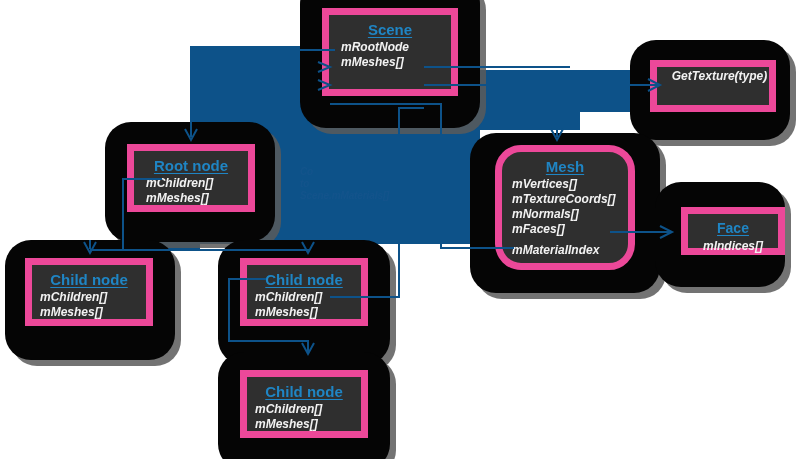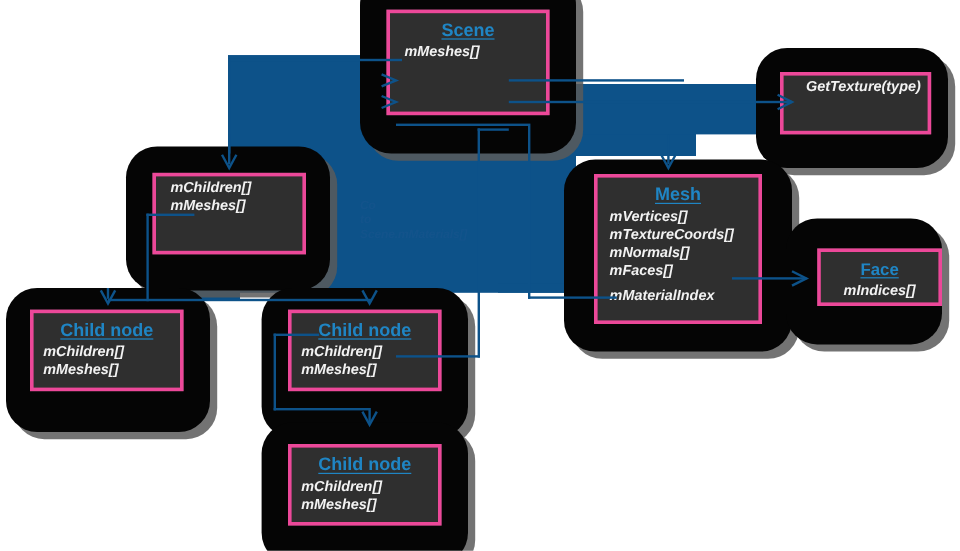--- a/index.html
+++ b/index.html
@@ -11,21 +11,21 @@
 
   
   .annot{position:absolute;z-index:3;color:#0d4f86;font-style:italic;font-weight:bold;
          font-size:9.5px;line-height:11px;letter-spacing:-0.1px;white-space:pre-line;}
   .annot.main{left:311px;top:104px;}
   .annot.ghost{left:300px;top:166px;color:#14548c;opacity:.92;font-size:10px;line-height:12px;}
 
   
   .card{position:absolute;z-index:4;background:#050505;border-radius:26px;
         box-shadow:6px 6px 0 0 rgba(90,90,90,.85);}
-  .inner{position:absolute;background:#2f2f2f;border:3px solid #ec4899;box-sizing:border-box;}
+  .inner{position:absolute;background:#2f2f2f;border:7px solid #ec4899;box-sizing:border-box;}
   .title{color:#1f85c4;font-weight:bold;text-align:center;text-decoration:underline;
          text-underline-offset:2px;font-size:15px;line-height:17px;padding-top:6px;}
   .title.sm{font-size:14px;}
   .fields{padding:2px 0 4px 12px;}
   .f{color:#f2f2f2;font-style:italic;font-weight:bold;font-size:12px;line-height:15px;white-space:nowrap;}
   .f.gap{margin-top:6px;}
 
   
   .wire{position:absolute;z-index:5;background:#0d5289;}
   svg.arrows{position:absolute;left:0;top:0;width:800px;height:459px;z-index:6;pointer-events:none;}
@@ -101,44 +101,46 @@
 
       <line x1="308" y1="340" x2="308" y2="352"></line>
       <polyline points="302,343 308,354 314,343"></polyline>
     </g>
   </svg>
 
   <div class="card" style="left:300px;top:-22px;width:180px;height:150px;">
     <div class="inner" style="left:22px;top:30px;width:136px;height:88px;">
       <div class="title">Scene</div>
       <div class="fields">
+        <div class="f">mRootNode</div>
         <div class="f">mMeshes[]</div>
       </div>
     </div>
   </div>
 
   <div class="card" style="left:630px;top:40px;width:160px;height:100px;">
     <div class="inner" style="left:20px;top:20px;width:126px;height:52px;">
       <div class="fields" style="padding-left:13px;text-align:center;">
         <div class="f">GetTexture(type)</div>
       </div>
     </div>
   </div>
 
   <div class="card" style="left:105px;top:122px;width:170px;height:120px;">
     <div class="inner" style="left:22px;top:22px;width:128px;height:68px;">
+      <div class="title">Root node</div>
       <div class="fields">
         <div class="f">mChildren[]</div>
         <div class="f">mMeshes[]</div>
       </div>
     </div>
   </div>
 
   <div class="card" style="left:470px;top:133px;width:190px;height:160px;">
-    <div class="inner" style="left:25px;top:12px;width:140px;height:125px;">
+    <div class="inner" style="left:25px;top:12px;width:140px;height:125px;border-radius:26px;">
       <div class="title">Mesh</div>
       <div class="fields" style="padding-left:10px;">
         <div class="f">mVertices[]</div>
         <div class="f">mTextureCoords[]</div>
         <div class="f">mNormals[]</div>
         <div class="f">mFaces[]</div>
         <div class="f gap">mMaterialIndex</div>
       </div>
     </div>
   </div>

